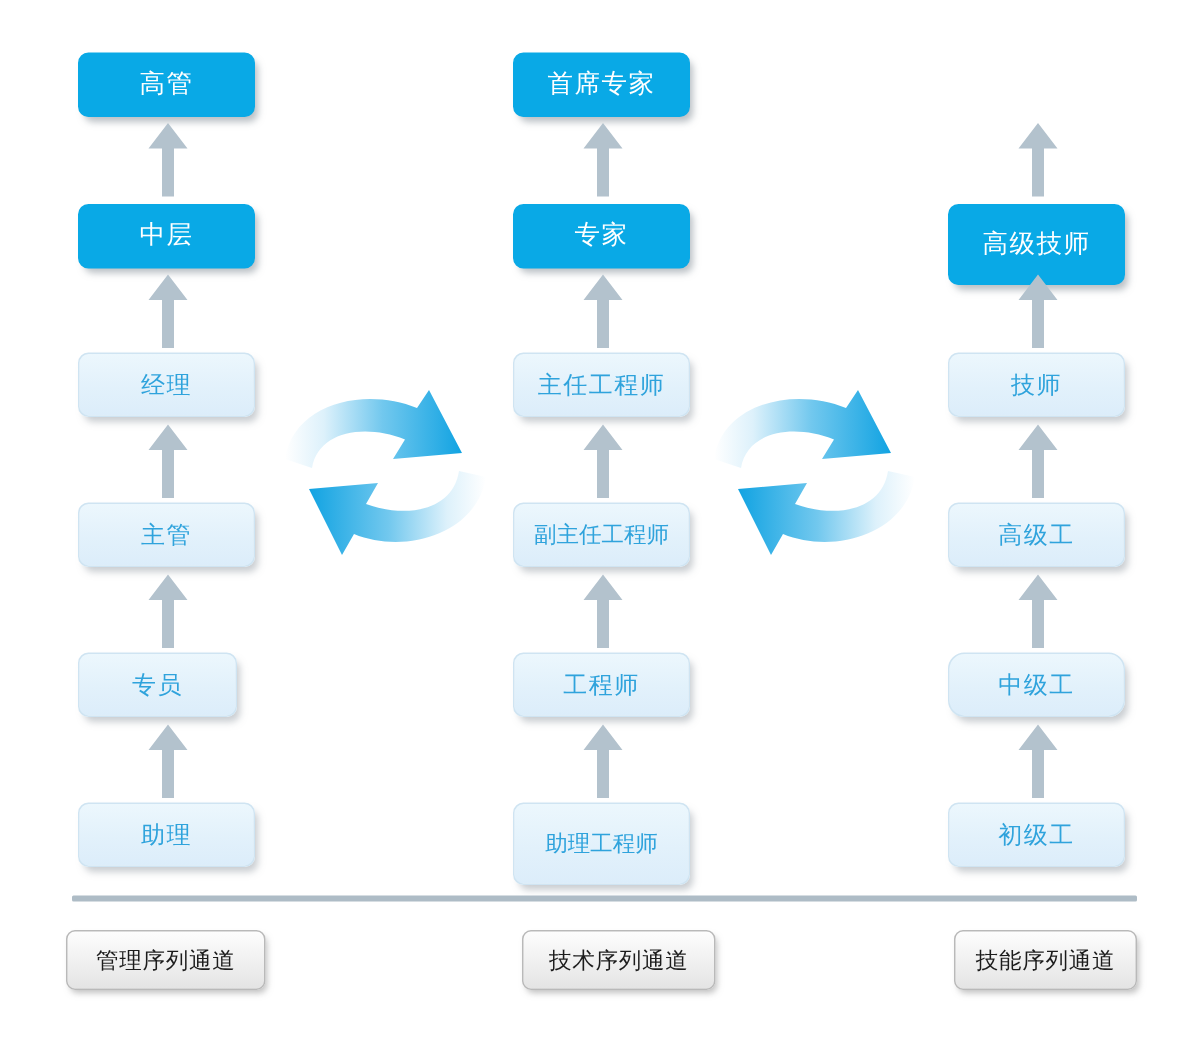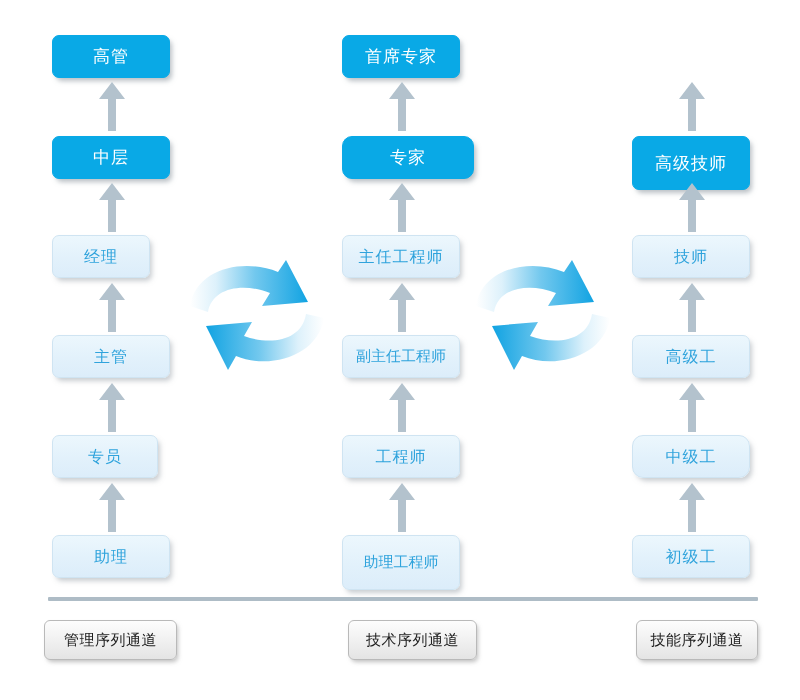--- a/index.html
+++ b/index.html
@@ -113,21 +113,21 @@
   </svg>
 
   <div class="node solid" style="left:52px;  top:136px; width:118px; height:43px;">
     <span class="label">中层</span>
   </div>
 
   <svg class="uparrow" style="left:96px; top:181px; width:32px; height:52px;" viewBox="0 0 32 52">
     <path d="M16 2 L29 19 L20 19 L20 51 L12 51 L12 19 L3 19 Z" fill="#b3c2cd"></path>
   </svg>
 
-  <div class="node pale" style="left:52px;  top:235px; width:98px; height:43px;">
+  <div class="node pale" style="left:52px;  top:235px; width:118px; height:43px;">
     <span class="label">经理</span>
   </div>
 
   <svg class="uparrow" style="left:96px; top:281px; width:32px; height:52px;" viewBox="0 0 32 52">
     <path d="M16 2 L29 19 L20 19 L20 51 L12 51 L12 19 L3 19 Z" fill="#b3c2cd"></path>
   </svg>
 
   <div class="node pale" style="left:52px;  top:335px; width:118px; height:43px;">
     <span class="label">主管</span>
   </div>
@@ -149,21 +149,21 @@
   </div>
 
   <div class="node pale" style="left:52px;  top:535px; width:118px; height:43px;">
     <span class="label">助理</span>
   </div>
 
   <svg class="uparrow" style="left:386px; top:80px; width:32px; height:52px;" viewBox="0 0 32 52">
     <path d="M16 2 L29 19 L20 19 L20 51 L12 51 L12 19 L3 19 Z" fill="#b3c2cd"></path>
   </svg>
 
-  <div class="node solid" style="left:342px; top:136px; width:132px; height:43px;border-radius:10px;">
+  <div class="node solid" style="left:342px; top:136px; width:118px; height:43px;">
     <span class="label">专家</span>
   </div>
 
   <svg class="uparrow" style="left:386px; top:181px; width:32px; height:52px;" viewBox="0 0 32 52">
     <path d="M16 2 L29 19 L20 19 L20 51 L12 51 L12 19 L3 19 Z" fill="#b3c2cd"></path>
   </svg>
 
   <div class="node pale" style="left:342px; top:235px; width:118px; height:43px;">
     <span class="label">主任工程师</span>
   </div>

